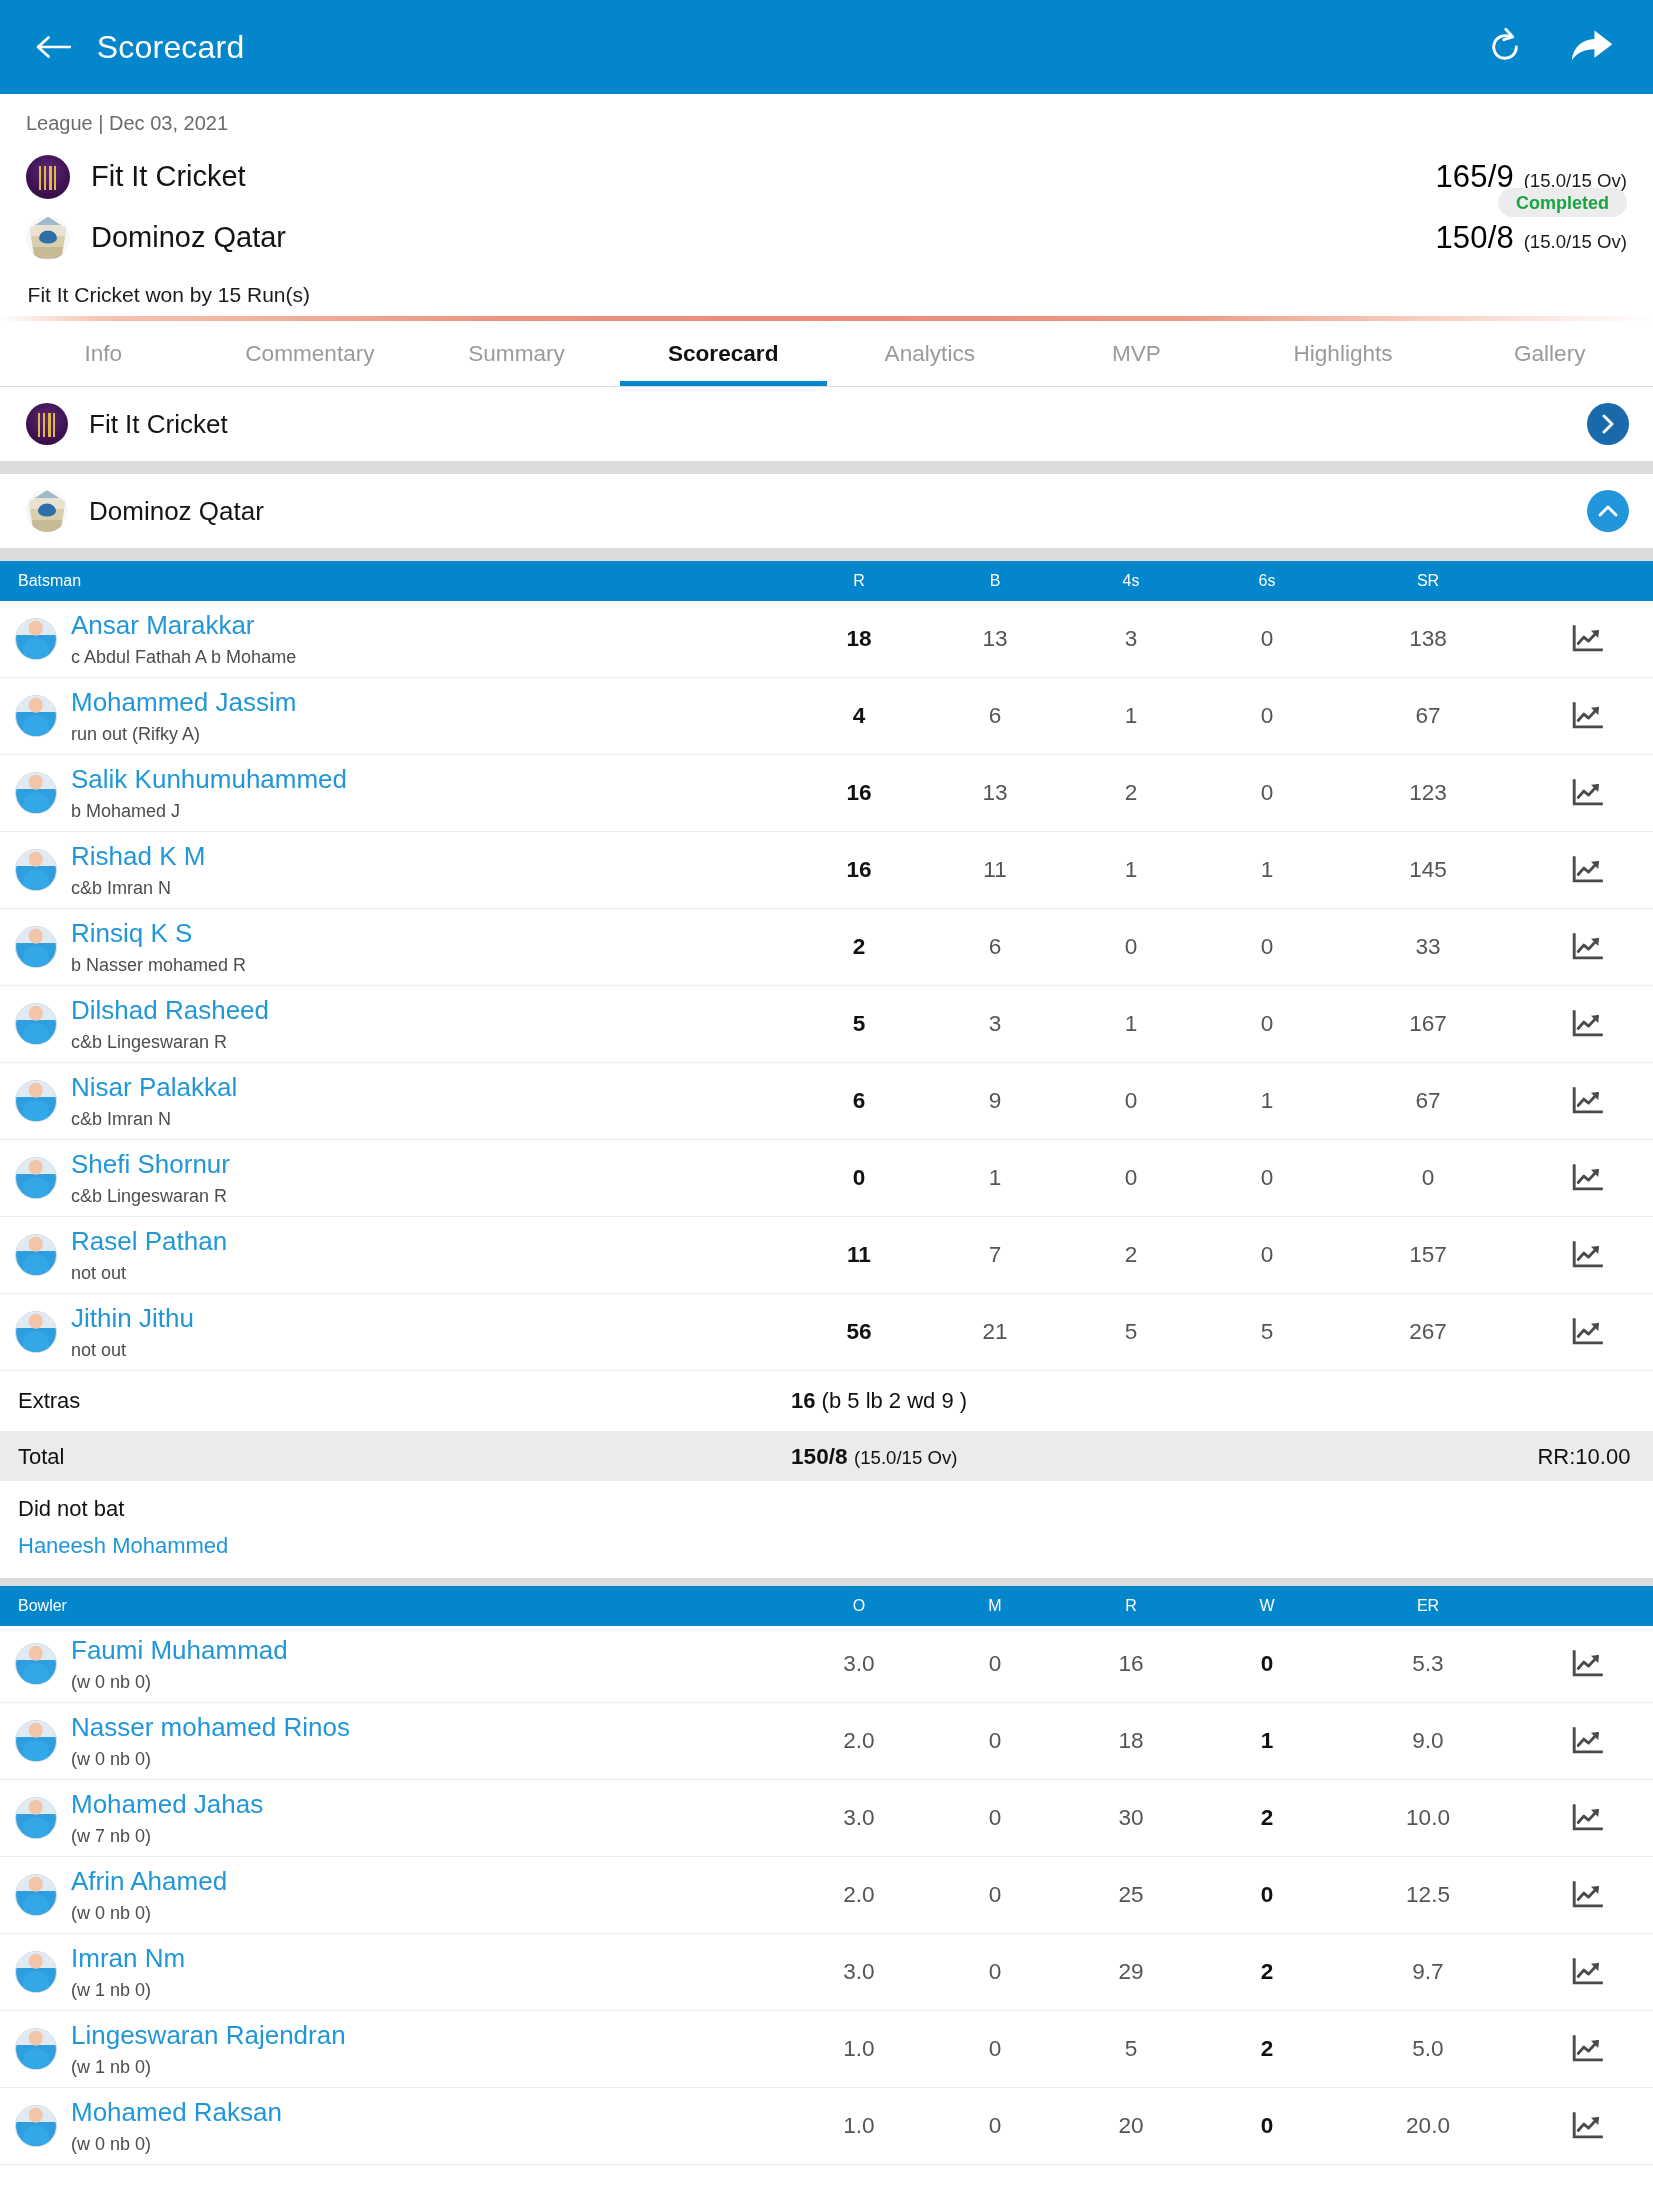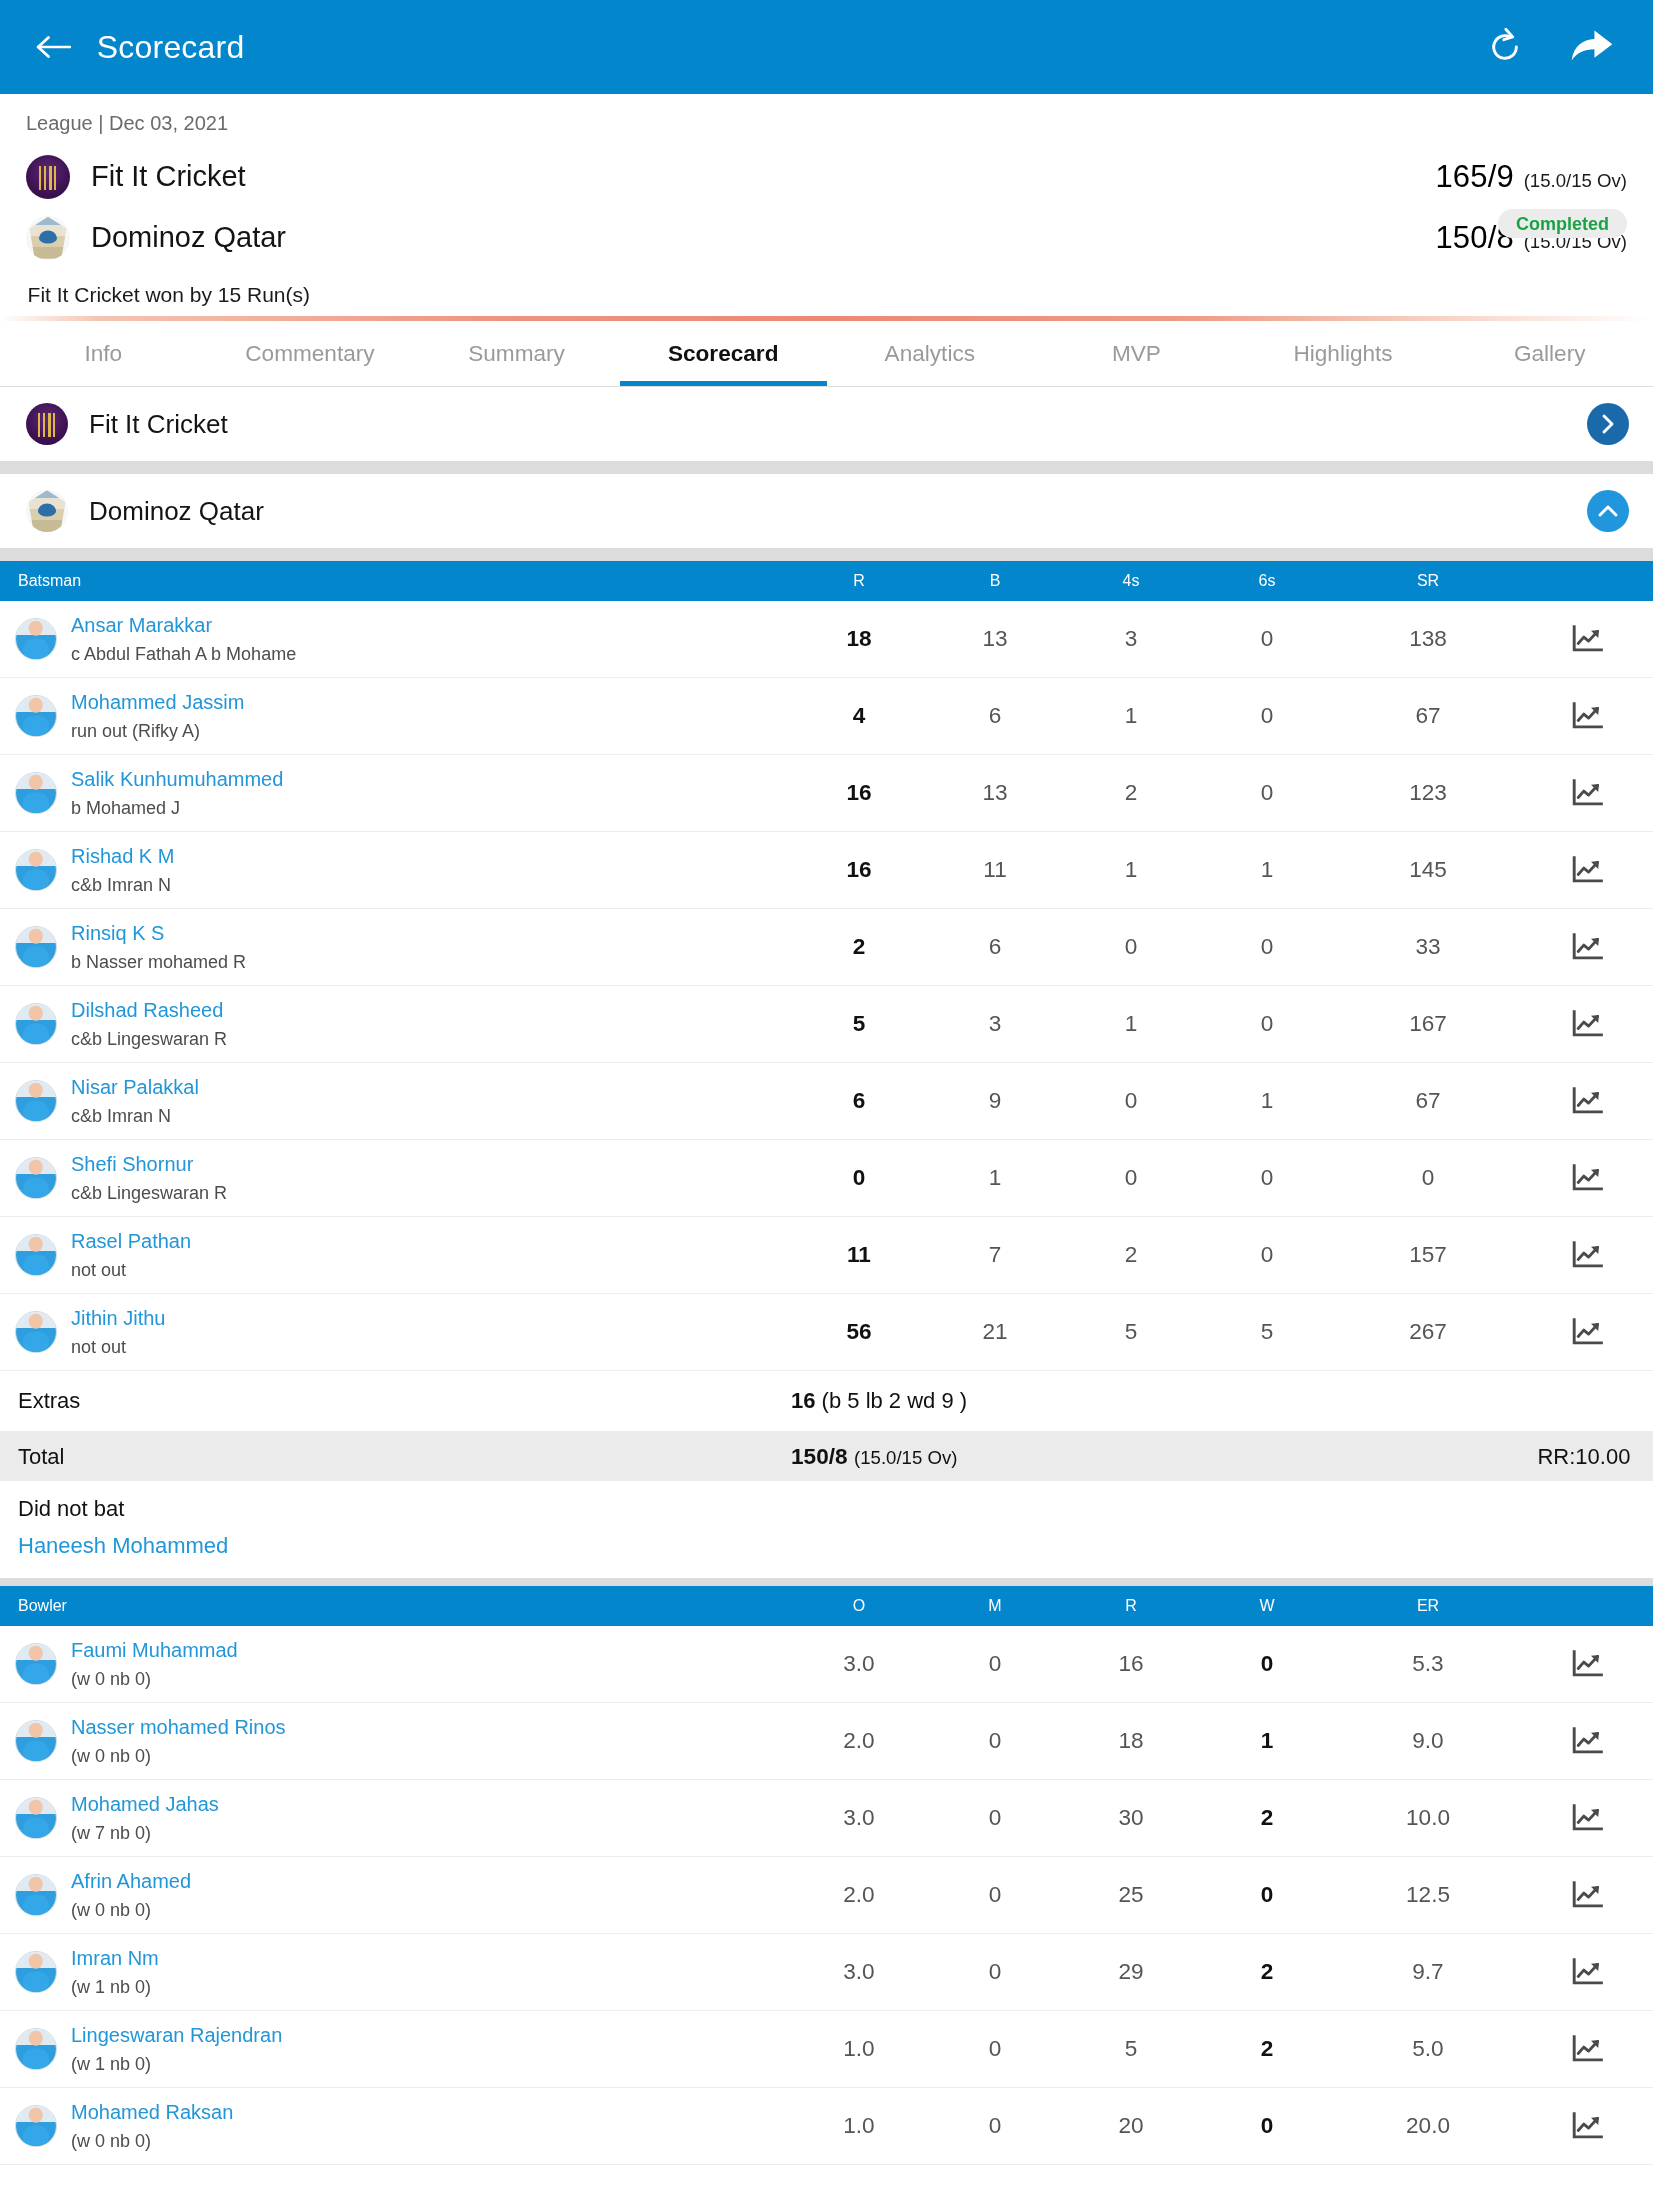--- a/index.html
+++ b/index.html
@@ -29,21 +29,21 @@
     letter-spacing: 0.2px;
     white-space: nowrap;
   }
   .appbar-spacer { flex: 1 1 auto; }
   .appbar-action { width: 58px; height: 58px; display:flex; align-items:center; justify-content:center; cursor:pointer; margin-left: 29px; }
 
   
   .summary { background:#fff; padding: 18px 26px 9.7px 26px; position: relative; }
   .league-line { font-size: 20px; color:#6b6b6b; font-weight: 400; }
   .status-badge {
-    position:absolute; right: 26px; top: 115px;
+    position:absolute; right: 26px; top: 94px;
     background:#ececec; color:#1aa345; font-size: 18px; font-weight: 700;
     border-radius: 19.4px; padding: 5.7px 18px; line-height:1;
   }
   .team-row { display:flex; align-items:center; height: 61px; margin-top: 11.3px; }
   .team-row.second { margin-top: 0px; }
   .team-logo {
     width: 44px; height: 44px; border-radius: 50%;
     flex: 0 0 44px; position: relative; overflow:hidden;
   }
   .logo-fit { background: radial-gradient(circle at 50% 38%, #5b2a72 0%, #3d1152 62%, #2a0b3a 100%); }
@@ -125,21 +125,21 @@
   .av-generic { background: linear-gradient(180deg,#dfeaf2 0 40%, #2f9ede 40% 100%); }
   .av-generic::before {
     content:""; position:absolute; left:50%; top:22%; transform:translate(-50%,-50%);
     width:14.5px; height:14.5px; border-radius:50%; background:#f2c5a8;
   }
   .av-generic::after {
     content:""; position:absolute; left:50%; top:74%; transform:translate(-50%,-50%);
     width:26px; height:21px; border-radius: 11.3px 11.3px 0 0; background:#34a7e8;
   }
   .p-txt { margin-left: 14.5px; }
-  .p-name { font-size: 20px; color:#2196d8; line-height:1.15; }
+  .p-name { font-size: 26px; color:#2196d8; line-height:1.15; }
   .p-sub  { font-size: 18px; color:#4d4d4d; margin-top: 6.5px; }
   .sr-col { flex: 0 0 136px; text-align:center; font-size: 22.6px; color:#555; }
   .sr-col.bold { color:#111; font-weight:700; }
   .sr-srv { flex: 0 0 186px; text-align:center; font-size: 22.6px; color:#555; }
   .sr-chart { flex: 1 1 auto; display:flex; align-items:center; justify-content:center; cursor:pointer; }
 
   
   .extras-row {
     display:flex; align-items:center; height: 61px; background:#fff;
     border-bottom:0.8px solid #ededed; padding-left: 18px;

